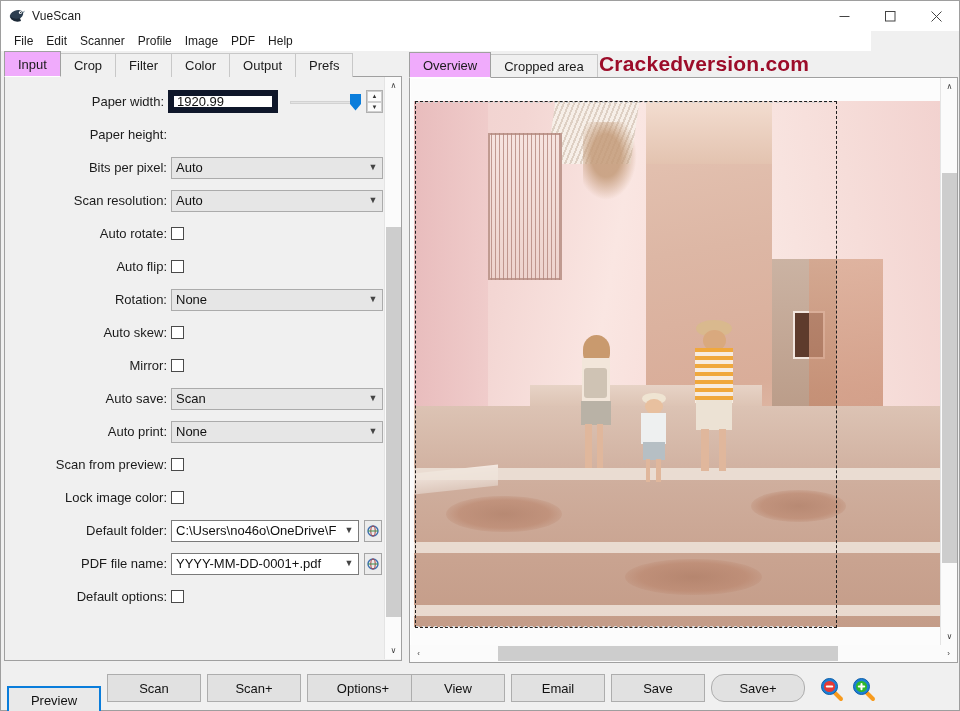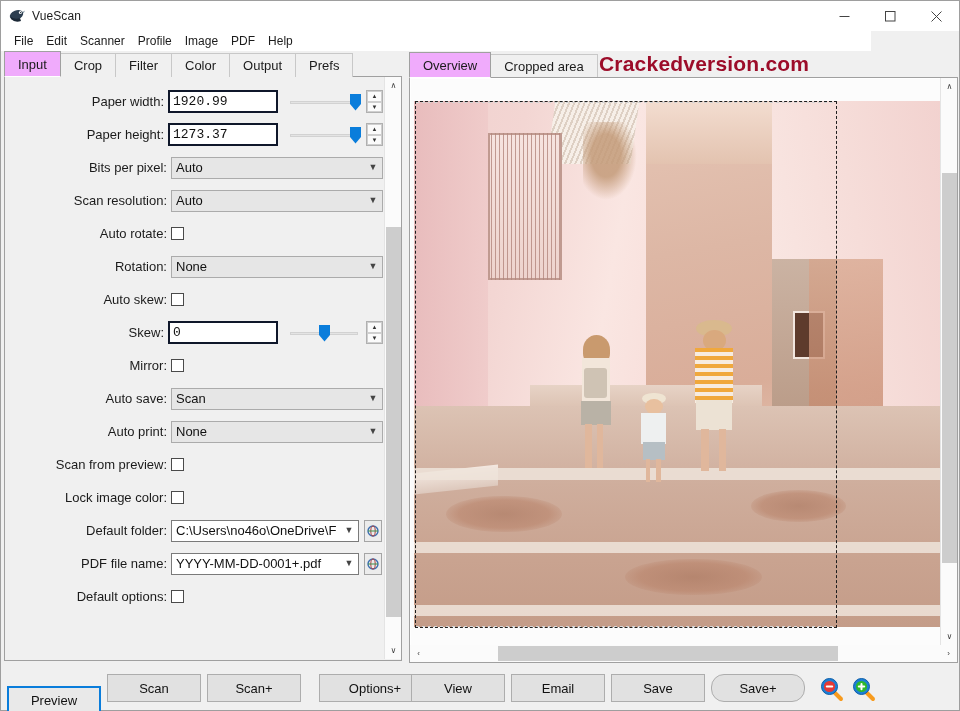--- a/index.html
+++ b/index.html
@@ -102,23 +102,23 @@
   .lbl {
     width: 166px; text-align: right;
     font-size: 13px; color: #1b1b1b;
     padding-right: 4px;
     white-space: nowrap;
   }
   .ctl { display: flex; align-items: center; }
 
   input.txt {
     height: 23px; width: 110px;
-    border: 2px solid #0f172a;
+    border: 6px solid #0f172a;
     background: #ffffff;
-    font-family: Liberation Mono, monospace;
+    font-family: Liberation Sans, sans-serif;
     font-size: 13px; color: #111;
     padding: 0 3px;
     outline: none;
   }
   .combo {
     height: 22px;
     border: 1px solid #ababab;
     background: #e6e6e6;
     font-size: 13px; color: #111;
     display: flex; align-items: center;
@@ -425,31 +425,20 @@
             </div>
             <div class="spin">
               <div>▲</div>
               <div>▼</div>
             </div>
           </div>
         </div>
 
         <div class="row">
           <div class="lbl">Paper height:</div>
-          <div class="ctl">
-            <input class="txt" value="1273.37" style="">
-            <div class="slider">
-              <div class="track"></div>
-              <div class="thumb" style="left:60px"></div>
-            </div>
-            <div class="spin">
-              <div>▲</div>
-              <div>▼</div>
-            </div>
-          </div>
         </div>
 
         <div class="row">
           <div class="lbl">Bits per pixel:</div>
           <div class="ctl">
             <div class="combo wide">
               <span class="cval">Auto</span>
               <span class="chev">▼</span>
             </div>
           </div>
@@ -465,52 +454,44 @@
           </div>
         </div>
 
         <div class="row">
           <div class="lbl">Auto rotate:</div>
           <div class="ctl">
               <div class="chk"></div>
             </div>
         </div>
 
+        <div class="row">
+          <div class="lbl">Auto flip:</div>
+          <div class="ctl">
+              <div class="chk"></div>
+            </div>
+        </div>
 
         <div class="row">
           <div class="lbl">Rotation:</div>
           <div class="ctl">
             <div class="combo wide">
               <span class="cval">None</span>
               <span class="chev">▼</span>
             </div>
           </div>
         </div>
 
         <div class="row">
           <div class="lbl">Auto skew:</div>
           <div class="ctl">
               <div class="chk"></div>
             </div>
         </div>
 
-        <div class="row">
-          <div class="lbl">Skew:</div>
-          <div class="ctl">
-            <input class="txt" value="0" style="">
-            <div class="slider">
-              <div class="track"></div>
-              <div class="thumb" style="left:29px"></div>
-            </div>
-            <div class="spin">
-              <div>▲</div>
-              <div>▼</div>
-            </div>
-          </div>
-        </div>
 
         <div class="row">
           <div class="lbl">Mirror:</div>
           <div class="ctl">
               <div class="chk"></div>
             </div>
         </div>
 
         <div class="row">
           <div class="lbl">Auto save:</div>
@@ -676,21 +657,21 @@
         <div class="thumbh" style="left:88px; width:340px;"></div>
         <div class="arw rt">›</div>
       </div>
     </div>
   </div>
 
   <div id="btnbar">
     <div class="bigbtn focused" style="left:6px;   width:94px;margin-top:12px;">Preview</div>
     <div class="bigbtn" style="left:106px; width:94px;">Scan</div>
     <div class="bigbtn" style="left:206px; width:94px;">Scan+</div>
-    <div class="bigbtn" style="left:306px; width:112px;margin-left:12px;">Options+</div>
+    <div class="bigbtn" style="left:306px; width:112px;">Options+</div>
     <div class="bigbtn" style="left:410px; width:94px;">View</div>
     <div class="bigbtn" style="left:510px; width:94px;">Email</div>
     <div class="bigbtn" style="left:610px; width:94px;">Save</div>
     <div class="bigbtn" style="left:710px; width:94px;border-radius:13px;">Save+</div>
 
     <div class="magnifier" style="left:818px;">
       <svg width="26" height="26" viewBox="0 0 26 26">
         <path d="M14 15 L22 23" stroke="#f79b1e" stroke-width="4" stroke-linecap="round"></path>
         <circle cx="10.5" cy="10.5" r="8" fill="#1d7fd6" stroke="#0d5ea8" stroke-width="1"></circle>
         <circle cx="10.5" cy="10.5" r="5.6" fill="#e53935"></circle>

